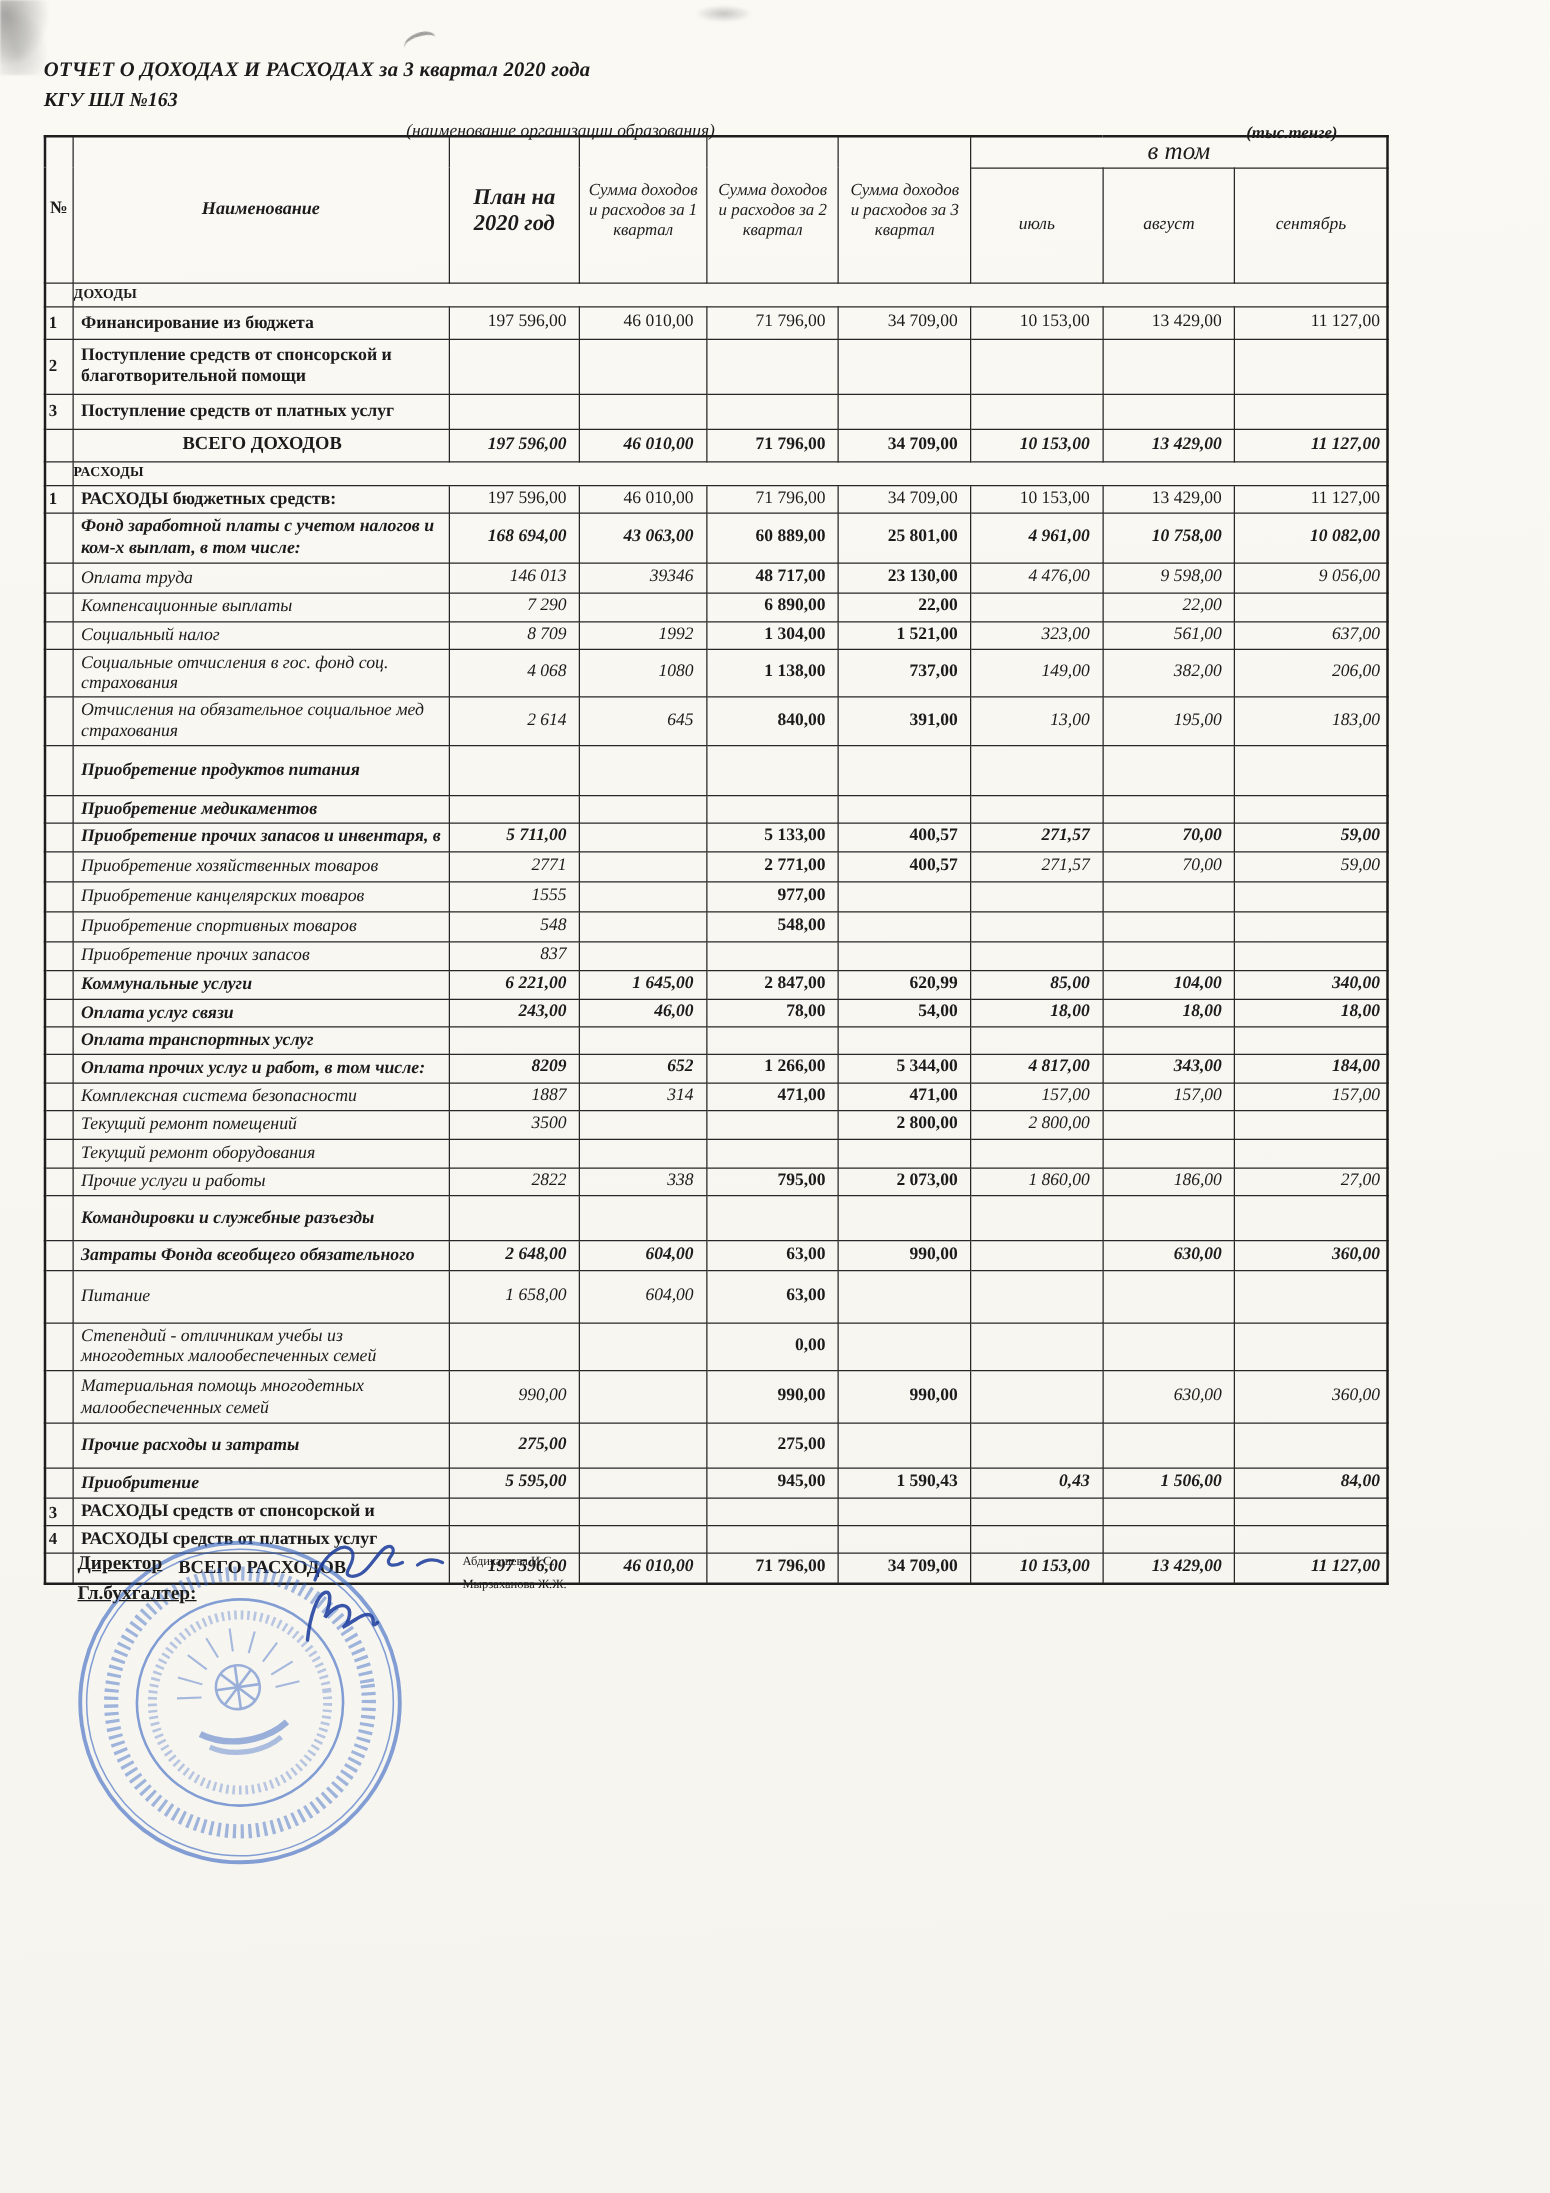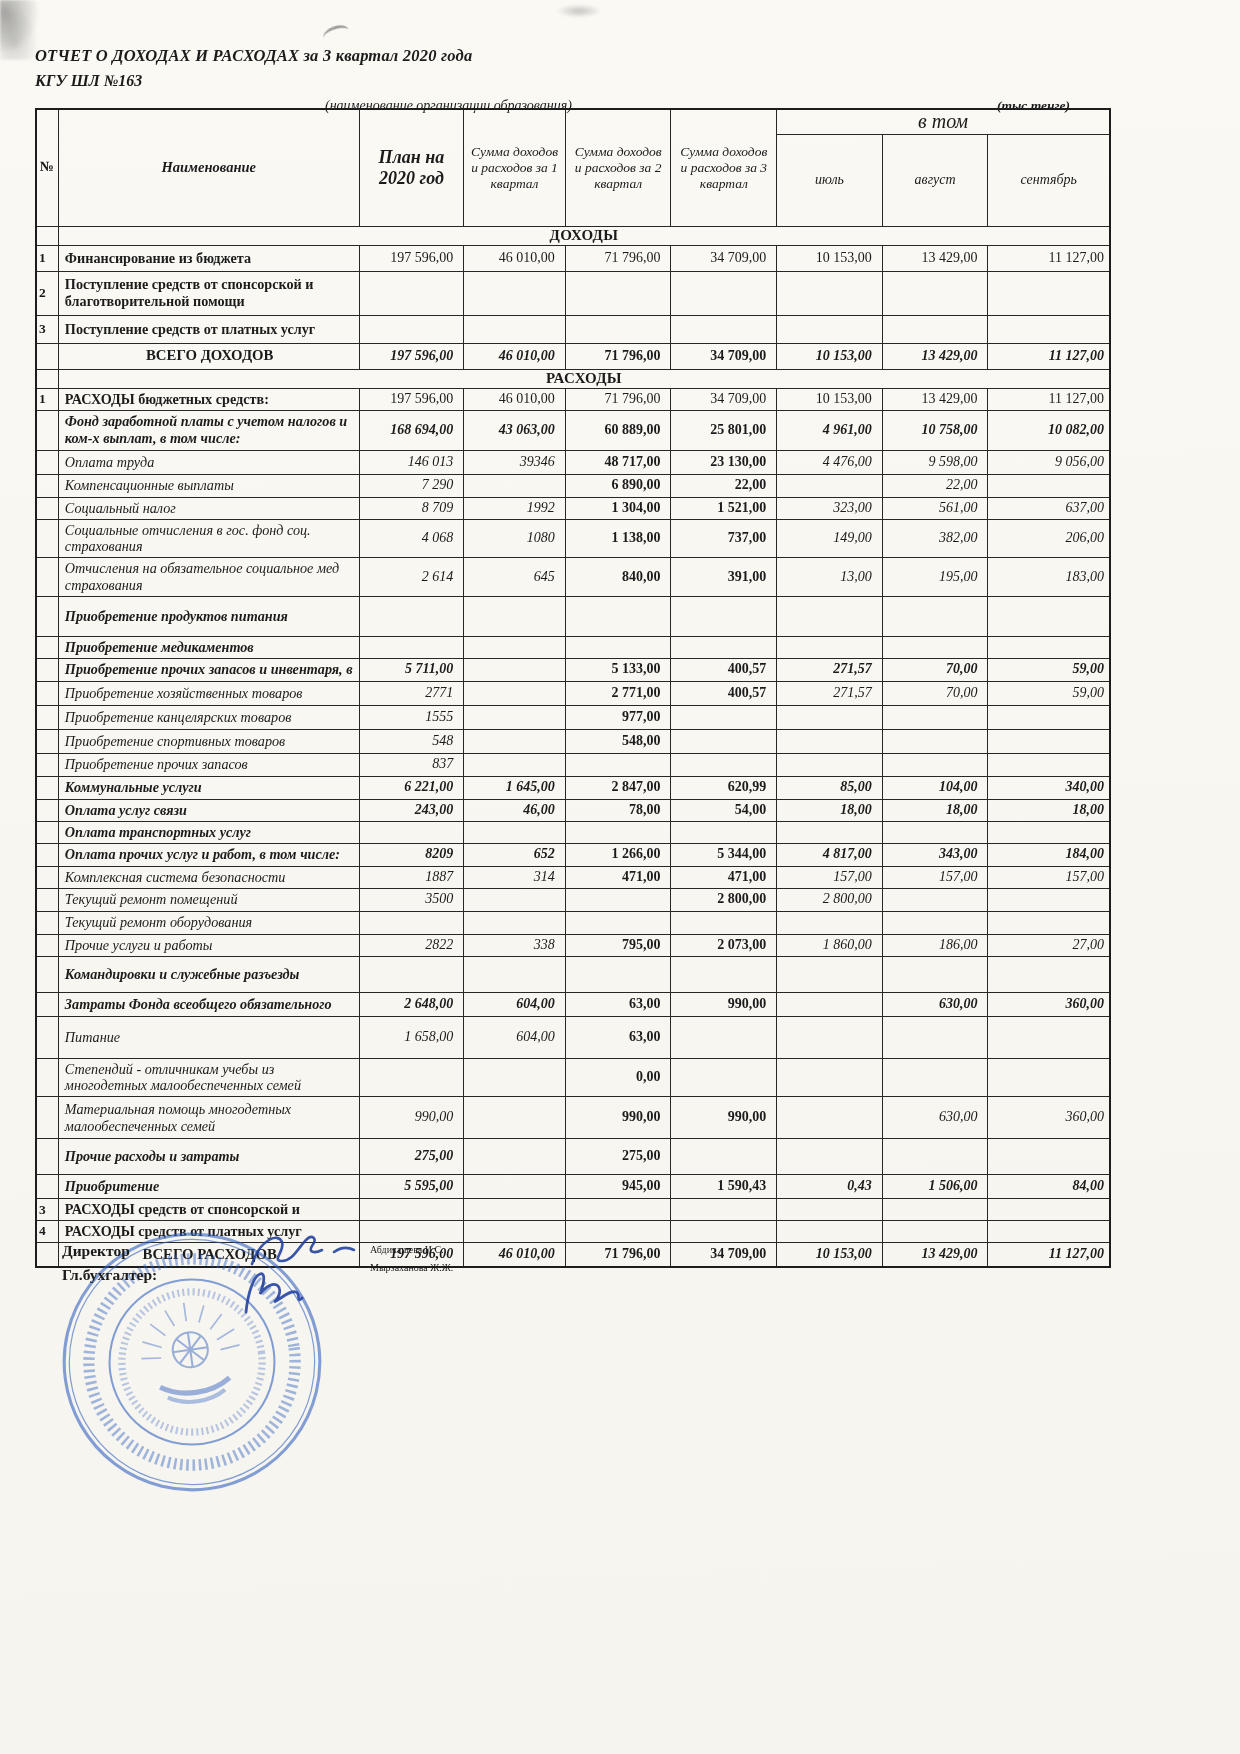--- a/index.html
+++ b/index.html
@@ -57,40 +57,40 @@
   .th-name { text-align:center; font-weight:700; font-style:italic; font-size:14.5px; }
   .th-plan { text-align:center; font-weight:700; font-style:italic; font-size:18px; padding:5px 8px; }
   .th-q { text-align:center; font-style:italic; font-size:13.5px; padding:0 4px; }
   .th-month { text-align:center; font-style:italic; font-size:14px; height:92px; }
 
   td.num-cell { text-align:left; padding:1px 1px 1px 2px; font-weight:700; font-size:13.5px; vertical-align:top; }
   td.label-cell { padding:2px 4px 2px 6px; font-size:14.2px; }
   td.val-cell { text-align:right; padding:1px 10px 1px 2px; font-size:14px; white-space:nowrap; }
   td.col-sep { padding-right:5px; }
 
-  tr.section-row td.section-label { text-align:center; font-weight:700; font-size:15px; letter-spacing:.3px; padding:0; }
+  tr.section-row td.section-label { font-weight:700; font-size:11px; letter-spacing:.3px; padding:0; }
   tr.section-row { height:19px; }
 
   tr.r-main td.label-cell { font-weight:700; }
   tr.r-main td.val-cell { font-weight:400; font-style:normal; }
 
   tr.r-bi td.label-cell { font-weight:700; font-style:italic; }
   tr.r-bi td.val-cell { font-weight:700; font-style:italic; }
   tr.r-bi td.col-q2, tr.r-bi td.col-q3 { font-style:normal; }
 
   tr.r-i td.label-cell { font-style:italic; }
   tr.r-i td.val-cell { font-style:italic; font-weight:400; }
   tr.r-i td.col-q2, tr.r-i td.col-q3 { font-style:normal; font-weight:700; }
 
   tr.r-total td.label-cell { font-weight:700; text-align:center; font-size:14.8px; }
   tr.r-total td.val-cell { font-weight:700; font-style:italic; }
   tr.r-total td.col-q2, tr.r-total td.col-q3 { font-style:normal; }
 
   
-  .footer { position:absolute; left:62px; top:1242px; width:900px; }
+  .footer { position:absolute; left:62px; top:1242px; width:900px;text-decoration:underline; }
   .sig-label { font-weight:700; font-size:15.5px; }
   .sig-label + .sig-label { margin-top:6px; }
   .names { position:absolute; left:308px; top:2px; font-size:10px; }
   .names div + div { margin-top:7px; }
 
   .stamp { position:absolute; left:58px; top:1228px; width:268px; height:268px; opacity:.58; transform:rotate(-8deg); pointer-events:none; }
   .sig-svg { position:absolute; pointer-events:none; }
   .sig-director { left:248px; top:1230px; }
   .sig-accountant { left:238px; top:1268px; }
 </style>

